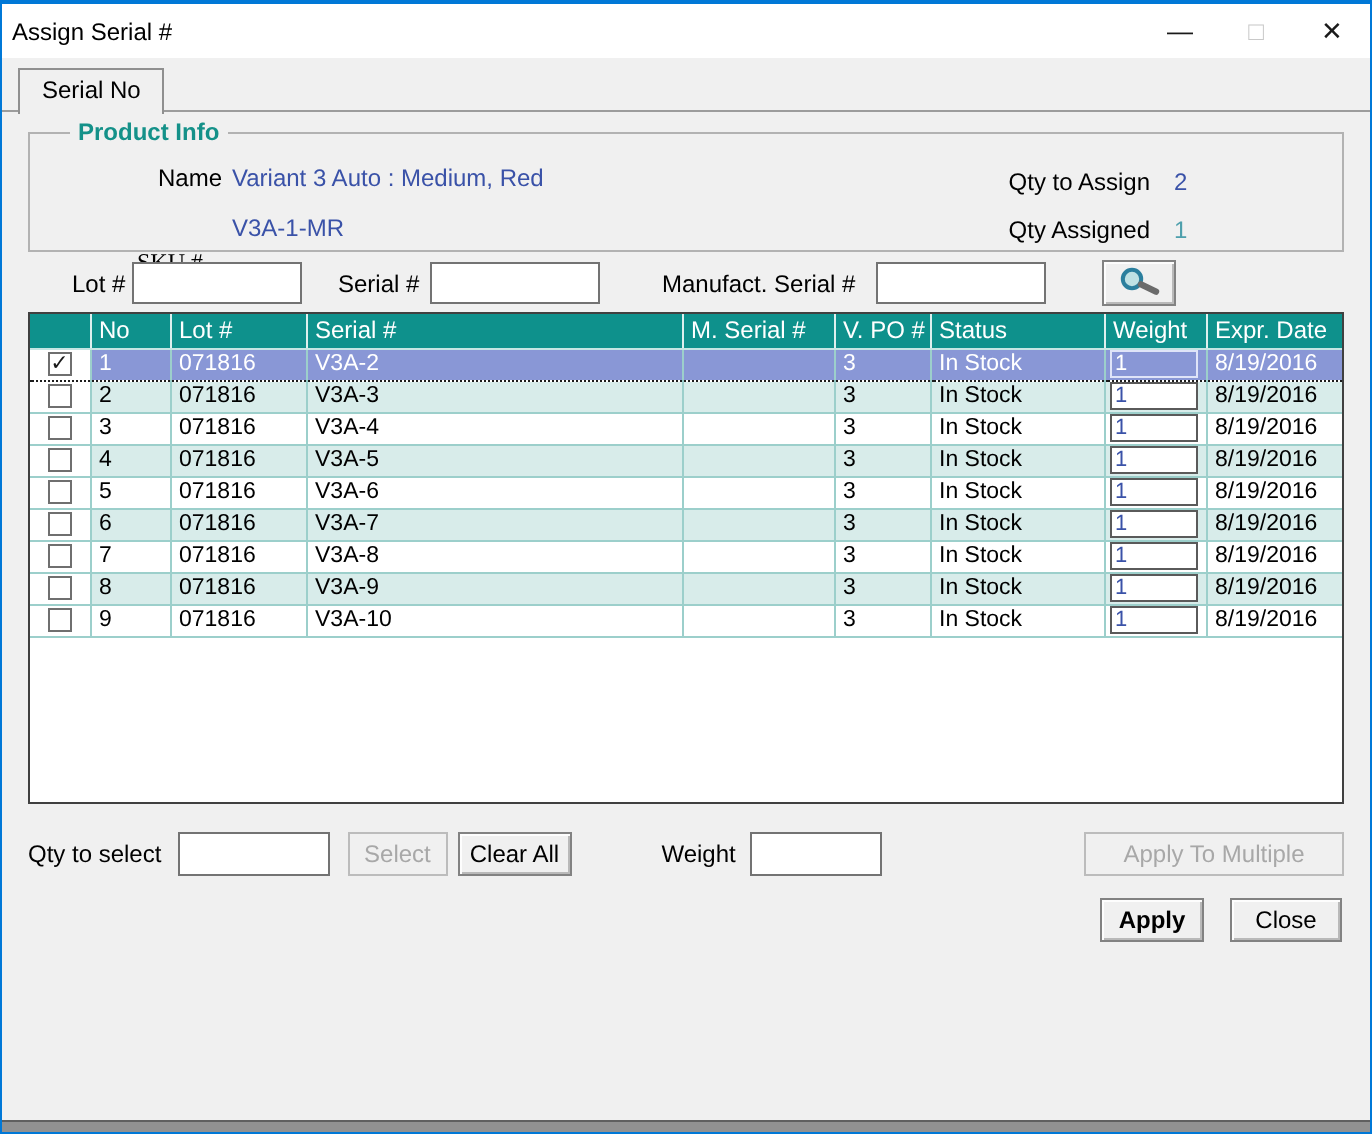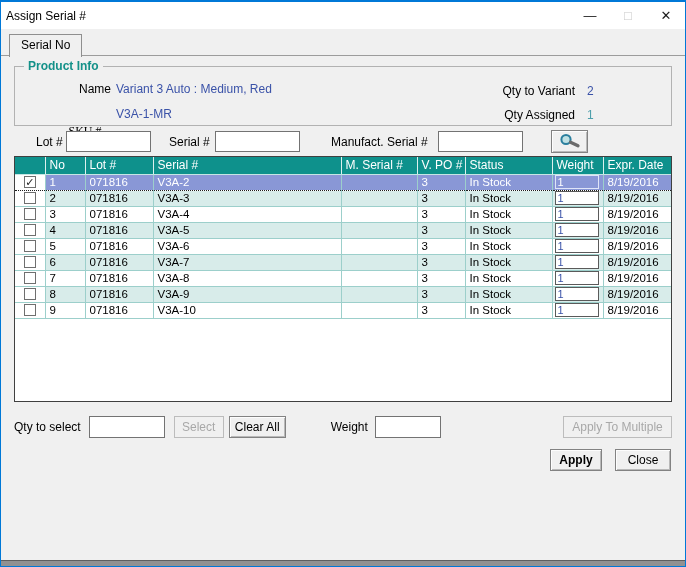--- a/index.html
+++ b/index.html
@@ -29,21 +29,21 @@
          padding:0 11px 2px 11px; display:flex; align-items:center;
          background:#f0f0f0; border:1px solid #8f8f8f; border-bottom:none;
          font-size:12px; color:#000;
          box-shadow:0 1px 0 #f0f0f0; }
 
   .content { padding:0 13px; }
 
   
   .groupbox { position:relative; margin-top:10px; height:60px;
               border:1px solid #b2b2b2; background:#f0f0f0; }
-  .legend { position:absolute; top:-8px; left:9px; background:#f0f0f0;
+  .legend { position:absolute; top:-8px; left:20px; background:#f0f0f0;
             padding:0 4px; color:#149189; font-weight:bold; font-size:12px; }
   .gb-label { position:absolute; font-size:12px; color:#000; }
   .gb-value { position:absolute; font-size:12px; color:#3a52a8; }
   .pos-name-l { left:44px; top:15px; width:52px; text-align:right; }
   .pos-name-v { left:101px; top:15px; }
   .pos-sku-l  { left:44px; top:57px; width:52px; text-align:center;font-family:Liberation Serif, serif; }
   .pos-sku-v  { left:101px; top:40px; }
   .pos-qta-l  { left:438px; top:17px; width:122px; text-align:right; }
   .pos-qta-v  { left:572px; top:17px; color:#3a52a8; }
   .pos-qas-l  { left:438px; top:41px; width:122px; text-align:right; }
@@ -123,21 +123,21 @@
   </div>
 
   <div class="content">
 
     <div class="groupbox">
       <span class="legend">Product Info</span>
       <span class="gb-label pos-name-l">Name</span>
       <span class="gb-value pos-name-v">Variant 3 Auto : Medium, Red</span>
       <span class="gb-label pos-sku-l">SKU #</span>
       <span class="gb-value pos-sku-v">V3A-1-MR</span>
-      <span class="gb-label pos-qta-l">Qty to Variant</span>
+      <span class="gb-label pos-qta-l">Qty to Assign</span>
       <span class="gb-value pos-qta-v">2</span>
       <span class="gb-label pos-qas-l">Qty Assigned</span>
       <span class="gb-value pos-qas-v">1</span>
     </div>
 
     <div class="filter-row">
       <span class="f-label pos-lot-l">Lot #</span>
       <input class="tb pos-lot-i" value="" style="">
       <span class="f-label pos-ser-l">Serial #</span>
       <input class="tb pos-ser-i" value="" style="">
@@ -285,21 +285,21 @@
 
   </div>
 
   <div class="footer-a">
     <span class="fa-label">Qty to select</span>
     <input class="fa-input" style="width: 76px; margin-left: 8px;" value="">
     <button class="btn disabled" style="width:50px; margin-left:9px;">Select</button>
     <button class="btn" style="width:57px; margin-left:5px;">Clear All</button>
     <span class="fa-label" style="margin-left:45px;">Weight</span>
     <input class="fa-input" style="width: 66px; margin-left: 7px;" value="">
-    <button class="btn disabled" style="width:109px; margin-left:auto;">Apply To Multiple</button>
+    <button class="btn disabled" style="width:130px; margin-left:auto;">Apply To Multiple</button>
   </div>
 
   <div class="footer-b">
     <button class="btn btn-apply">Apply</button>
     <button class="btn btn-close">Close</button>
   </div>
 
   <div class="window-bottom"></div>
 </div>
 

